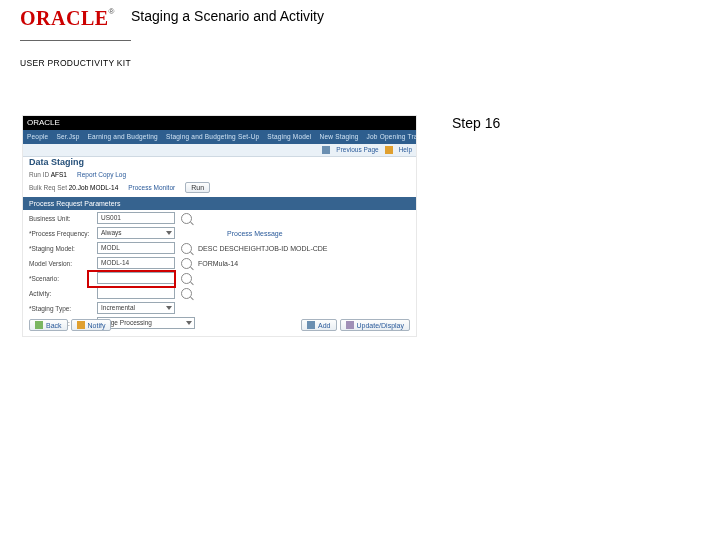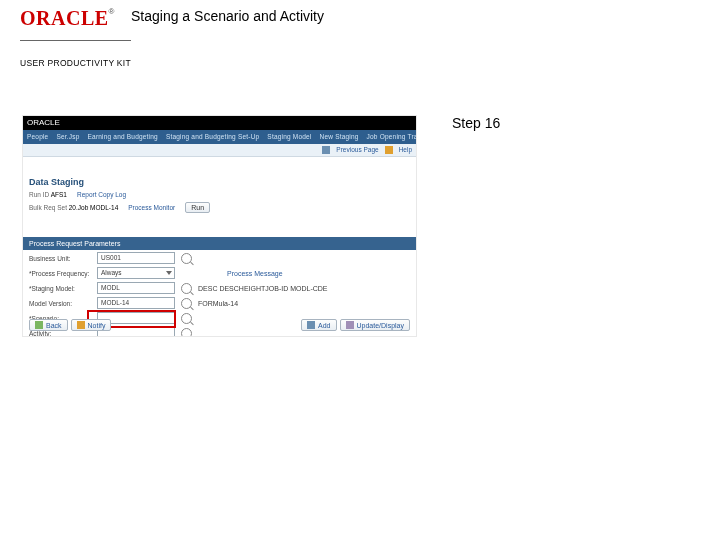--- a/index.html
+++ b/index.html
@@ -13,21 +13,21 @@
   .page-title{font-size:14px;}
   
   .shot{position:absolute;left:22px;top:115px;width:393px;height:220px;border:1px solid #e8e8e8;font-family:Arial;font-size:7px;color:#3a3a3a;background:#fff;overflow:hidden;}
   .shot-top{background:#000;color:#fff;font-size:8px;height:14px;line-height:14px;padding:0 4px;}
   .shot-tabs{background:#2e5e8e;color:#cfe2f3;height:14px;line-height:14px;padding:0 4px;font-size:6.5px;letter-spacing:0.2px;white-space:nowrap;overflow:hidden;}
   .shot-tabs span{margin-right:6px;}
   .shot-sub{background:#eaf1f7;height:12px;line-height:12px;padding:0 4px;font-size:6.5px;color:#27517a;border-bottom:1px solid #cfd9e2;display:flex;justify-content:space-between;align-items:center;}
   .sub-icons{display:flex;gap:6px;align-items:center;}
   .ic{width:8px;height:8px;background:#6b8fb1;}
   .ic.o{background:#e0a030;}
-  .shot-head{padding:20px 6px;}
+  .shot-head{padding:0 6px;}
   .dh{color:#27517a;font-weight:bold;font-size:9px;display:inline-block;}
   .meta{display:flex;margin-top:4px;gap:10px;font-size:6.5px;}
   .meta .lbl{color:#666;}
   .meta .val{color:#000;}
   .link{color:#2a5a9a;}
   .shot-bar{background:#36638f;color:#fff;font-size:7px;height:13px;line-height:13px;padding:0 6px;margin:4px 0 2px 0;}
   .prm{display:flex;padding:0 6px 3px 6px;align-items:center;gap:6px;}
   .prm .lbl{width:62px;color:#444;font-size:6.5px;}
   .box{border:1px solid #9aa8b3;height:10px;line-height:10px;padding:0 3px;font-size:6.5px;background:#fff;min-width:70px;}
   .box.sel{min-width:70px;position:relative;}

